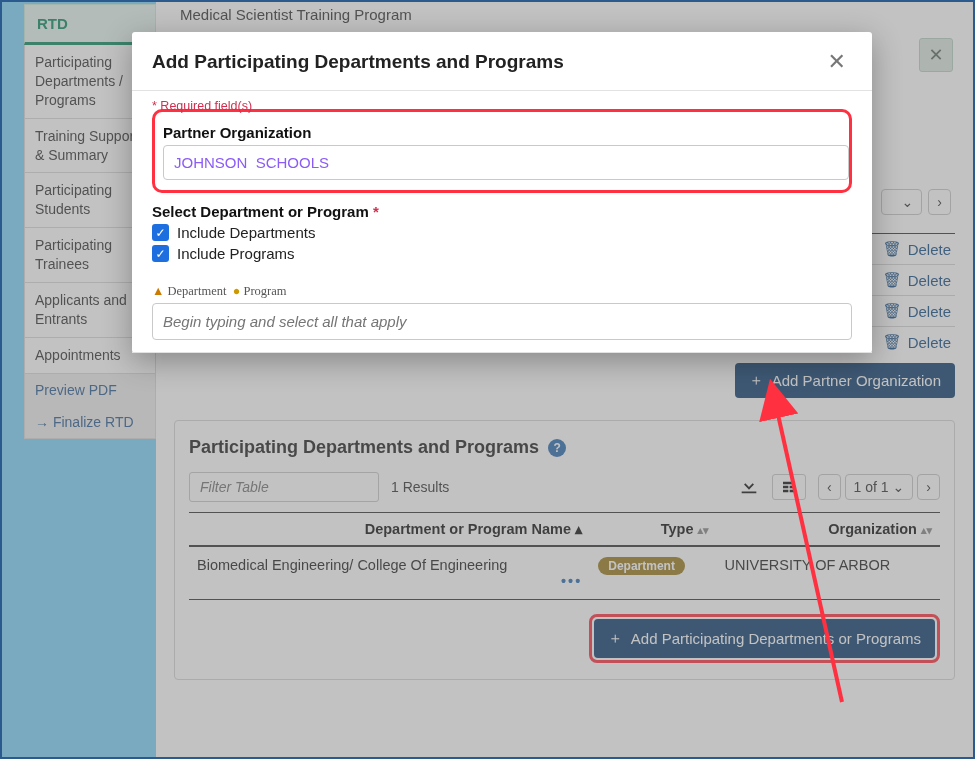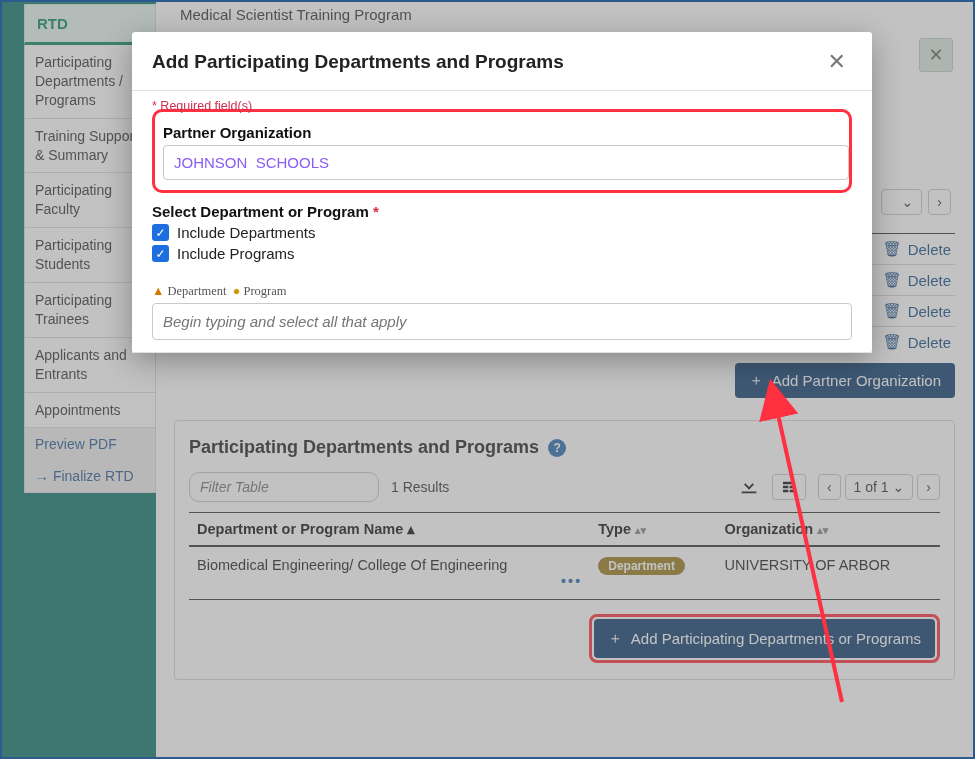--- a/index.html
+++ b/index.html
@@ -16,21 +16,21 @@
   .bg {
     position: absolute; inset: 0;
     display: flex;
     background: #fff;
   }
   .sidebar {
     width: 154px;
     min-width: 154px;
     padding-top: 2px;
     padding-left: 22px;
-    background: #0f766e;
+    background: #7dd3fc;
   }
   .sidebar .tab-rtd {
     border: 1px solid #c6e7d8;
     border-bottom: 3px solid #0b8a5f;
     background: #e6f4ee;
     color: #0b8a5f;
     font-weight: 700;
     padding: 10px 12px;
     font-size: 15px;
   }
@@ -90,33 +90,33 @@
   .section2 {
     margin-top:22px; border:1px solid #d5d5d5; border-radius:4px;
     padding:14px 14px 16px 14px; background:#fff;
   }
   .section2 h3 { margin:2px 0 14px 0; font-size:18px; color:#222; font-weight:700; }
   .help-ic { display:inline-flex; width:18px; height:18px; border-radius:50%;
     background:#2b6cb0; color:#fff; align-items:center; justify-content:center;
     font-size:12px; font-weight:700; vertical-align:1px; margin-left:4px;}
   .toolbar2 { display:flex; align-items:center; gap:12px; }
   .filter-input {
-    border:1px solid #c8c8c8; border-radius:10px; padding:6px 10px;
+    border:1px solid #c8c8c8; border-radius:3px; padding:6px 10px;
     font-size:14px; color:#0c4a6e; width:190px; font-style:italic;
   }
   .results-txt { font-size:14px; color:#333; }
   .spacer { flex:1; }
   .icon-box { border:1px solid #c8c8c8; border-radius:3px; padding:4px 8px;
     display:inline-flex; align-items:center; justify-content:center; }
   .pager2 { display:flex; gap:4px; align-items:center; }
   table.data {
     width:100%; border-collapse:collapse; margin-top:10px;
   }
   table.data th {
-    text-align:left; font-size:14.5px; padding:8px 8px; color:#111;
+    text-align:right; font-size:14.5px; padding:8px 8px; color:#111;
     border-top:1px solid #333; border-bottom:2px solid #333;
   }
   table.data td {
     font-size:14.5px; padding:10px 8px; color:#222; vertical-align:top;
     border-bottom:1px solid #333;
   }
   .badge-dept {
     background:#9b7a1e; color:#fff; font-size:12px; font-weight:700;
     padding:2px 10px; border-radius:10px;
   }
@@ -195,21 +195,20 @@
   .svg-ic { width:16px; height:16px; display:inline-block; vertical-align:-2px;}
 </style>
 </head>
 <body>
 
 <div class="bg">
   <div class="sidebar">
     <div class="tab-rtd">RTD</div>
     <div class="nav-item">Participating Departments / Programs</div>
     <div class="nav-item">Training Support &amp; Summary</div>
-    <div class="nav-item">Participating Faculty</div>
     <div class="nav-item">Participating Students</div>
     <div class="nav-item">Participating Trainees</div>
     <div class="nav-item">Applicants and Entrants</div>
     <div class="nav-item">Appointments</div>
     <div class="nav-footer">
       <div class="nav-footer-item">Preview PDF</div>
       <div class="nav-footer-item">
         <span>→ </span><span>Finalize RTD</span>
       </div>
     </div>

